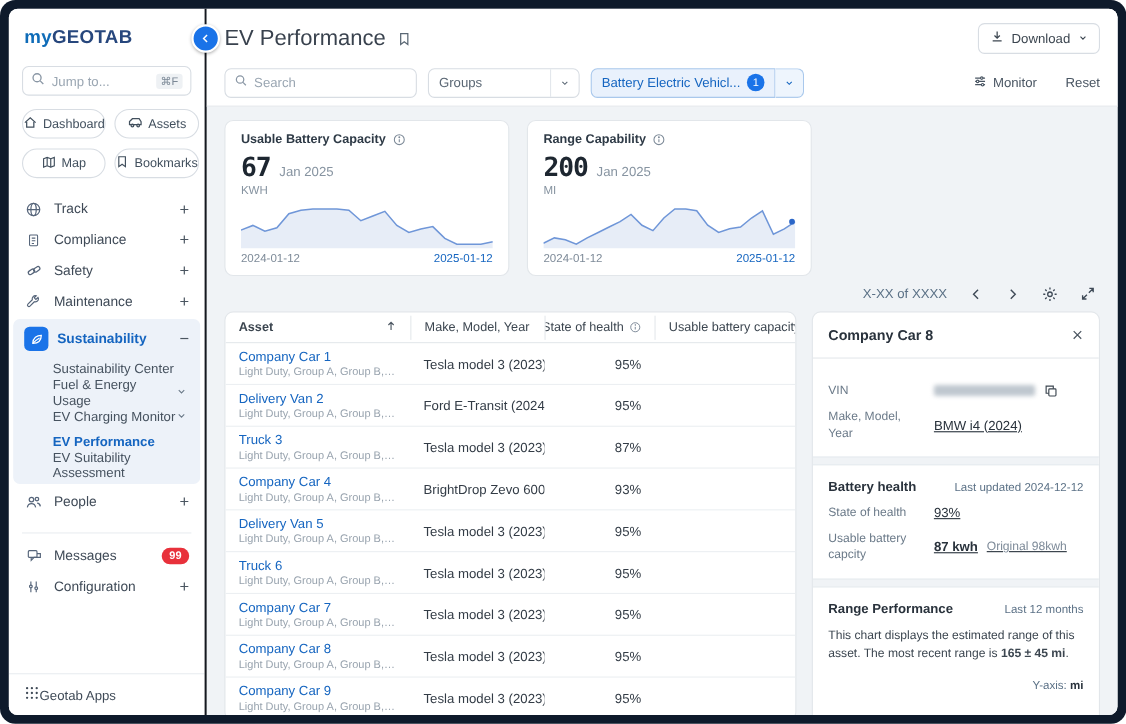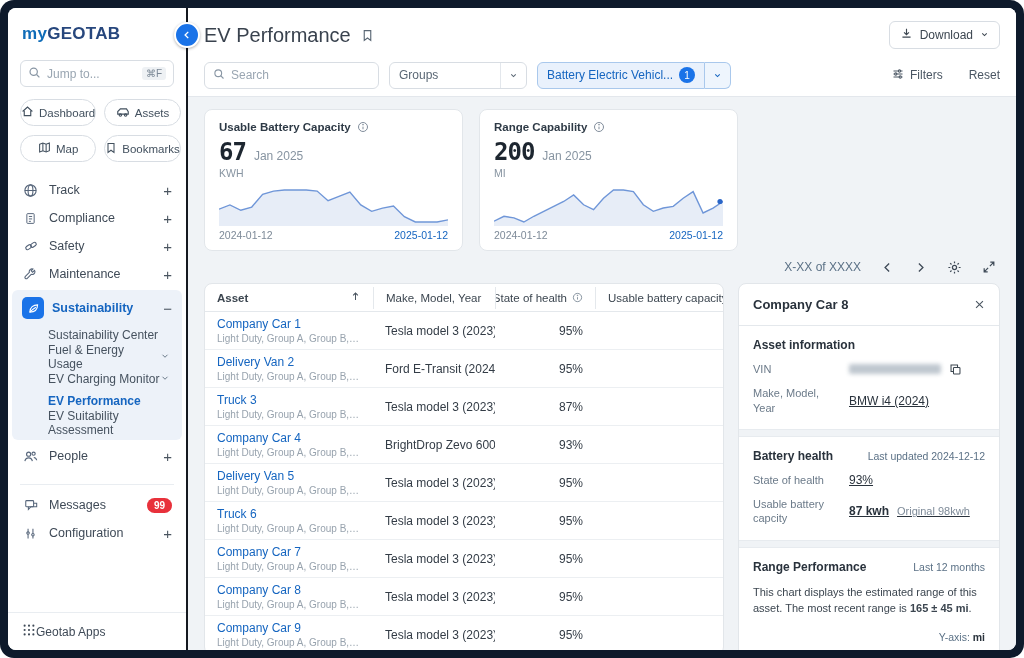--- a/index.html
+++ b/index.html
@@ -354,21 +354,21 @@
               </span>
         </div>
         <div class="tool-right">
           <span class="tool-link">
             <span><svg width="12" height="12" viewBox="0 0 16 16" fill="none" stroke="currentColor" stroke-width="1.4">
                     <path d="M2 4h12M2 8h12M2 12h12"></path>
                     <circle cx="10" cy="4" r="1.5" fill="#fff"></circle>
                     <circle cx="5" cy="8" r="1.5" fill="#fff"></circle>
                     <circle cx="11" cy="12" r="1.5" fill="#fff"></circle>
                   </svg></span>
-            <span>Filters</span>
+            <span>Monitor</span>
           </span>
           <span class="tool-link">
             <span>Reset</span>
           </span>
         </div>
       </div>
     </div>
 
     <div class="content">
       <div class="cards-row">
@@ -578,21 +578,20 @@
           <div class="p-head">
             <span class="p-title">Company Car 8</span>
             <span class="p-close">
                   <svg width="11" height="11" viewBox="0 0 16 16" stroke="currentColor" stroke-width="1.6">
                     <path d="M3 3l10 10M13 3L3 13"></path>
                   </svg>
                 </span>
           </div>
 
           <div class="p-section">
-            <div class="sec-title">Asset information</div>
             <div class="kv">
               <span class="k">VIN</span>
               <span class="v">
                 <span class="vin-blur"></span>
                 <span class="copy-ic">
                       <svg width="13" height="13" viewBox="0 0 16 16" fill="none" stroke="currentColor" stroke-width="1.3">
                         <rect x="5.5" y="5.5" width="8" height="8" rx="1"></rect>
                         <path d="M10.5 5.5v-3h-8v8h3"></path>
                       </svg>
                     </span>

